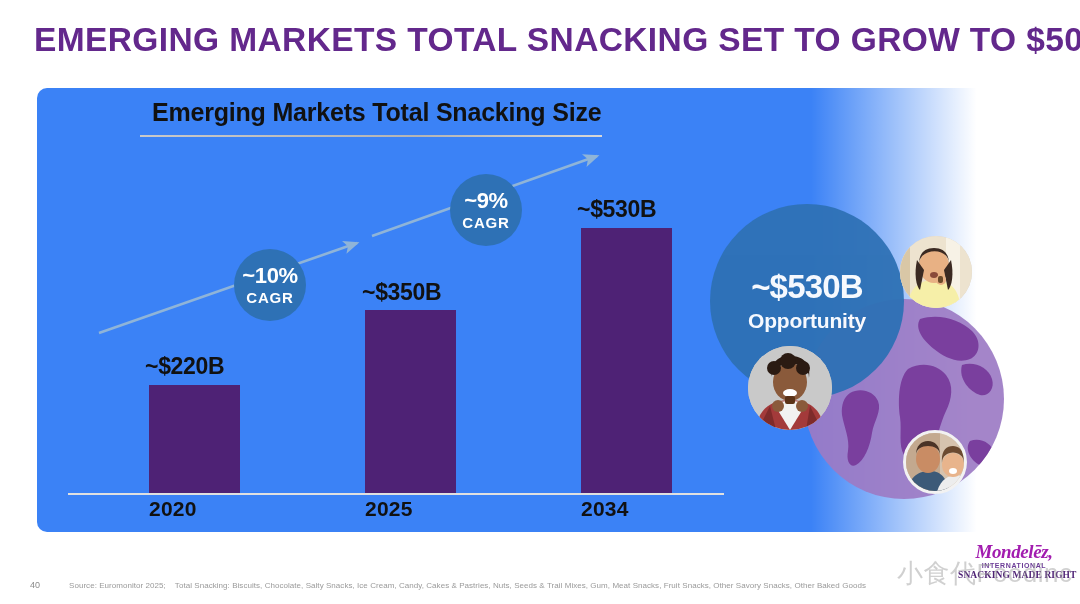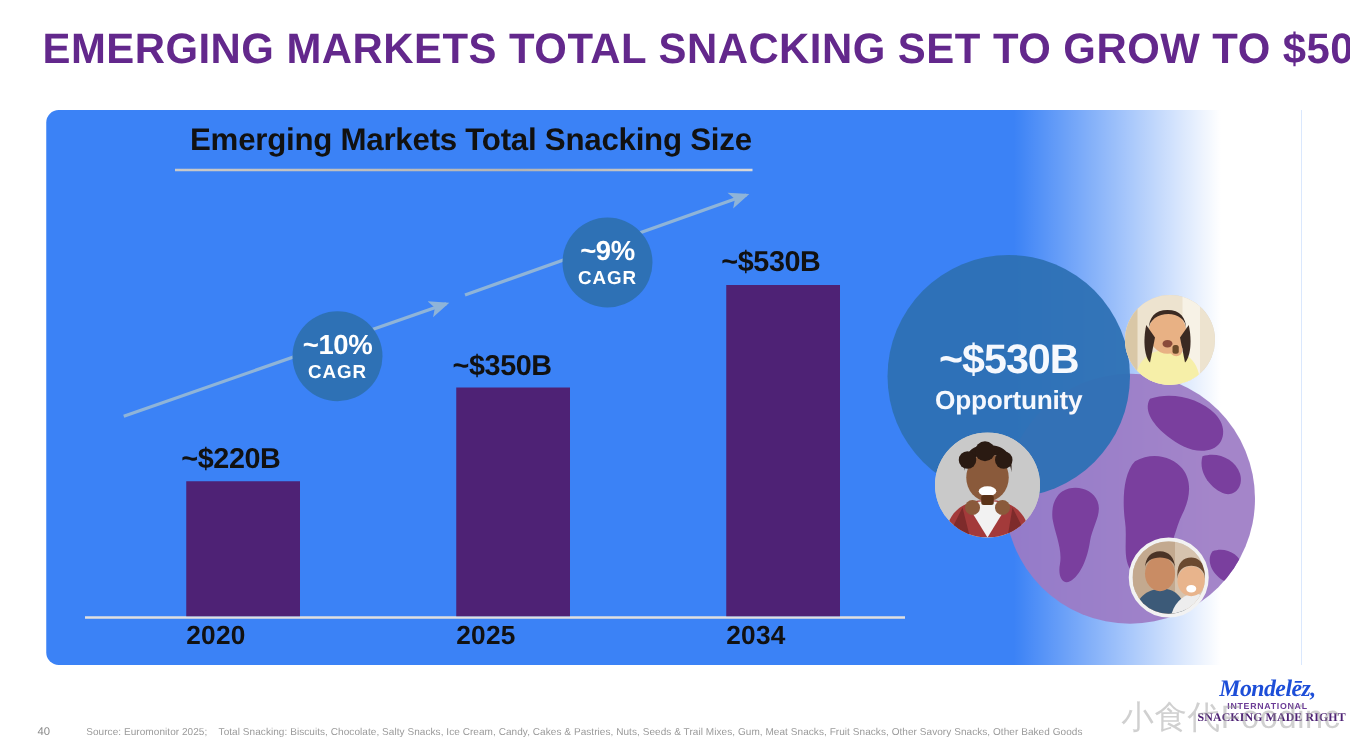--- a/index.html
+++ b/index.html
@@ -226,21 +226,21 @@
     position: absolute;
     left: 958px; top: 542px;
     width: 112px; height: 42px;
     text-align: center;
   }
   #brand-name {
     font-family: "Liberation Serif", "DejaVu Serif", serif;
     font-size: 19px;
     font-weight: bold;
     font-style: italic;
-    color: #1d4ed8;
+    color: #a21caf;
     letter-spacing: -0.4px;
     line-height: 20px;
     white-space: nowrap;
   }
   #brand-international {
     font-size: 7px;
     font-weight: bold;
     color: #6b3b96;
     letter-spacing: 0.6px;
     line-height: 9px;

